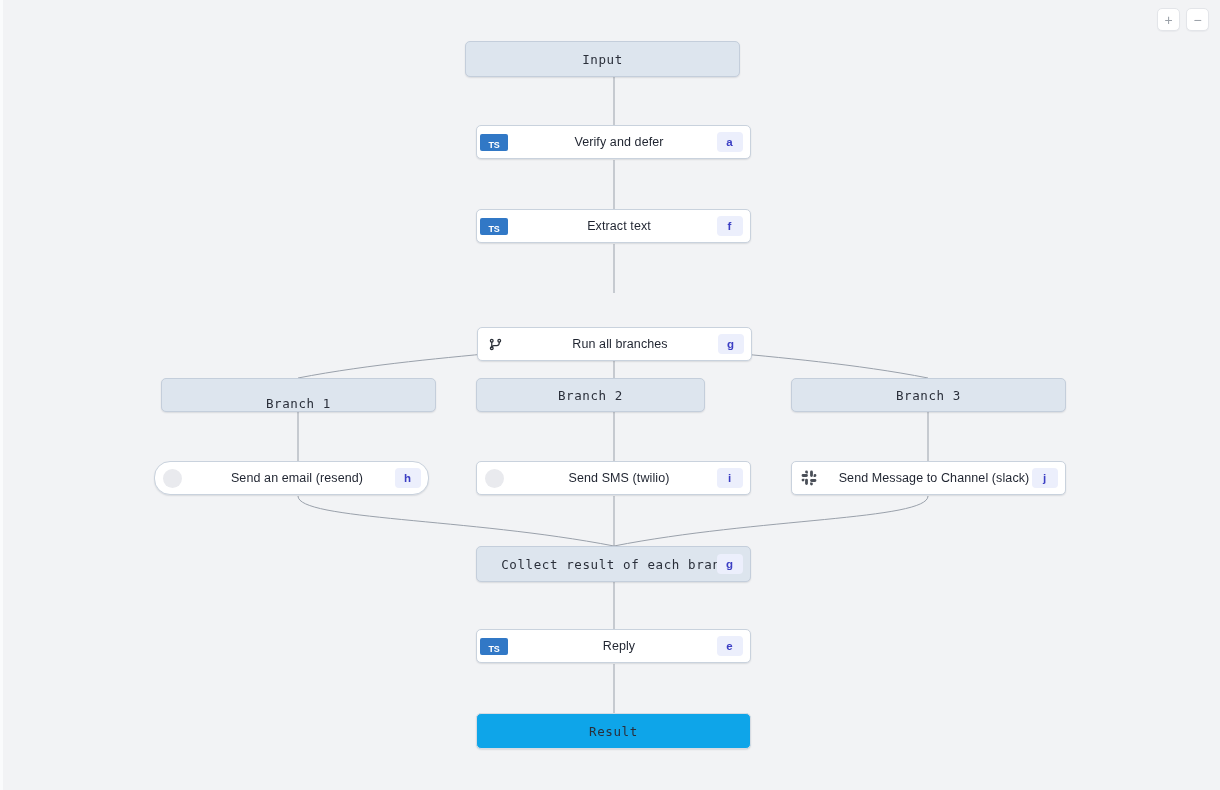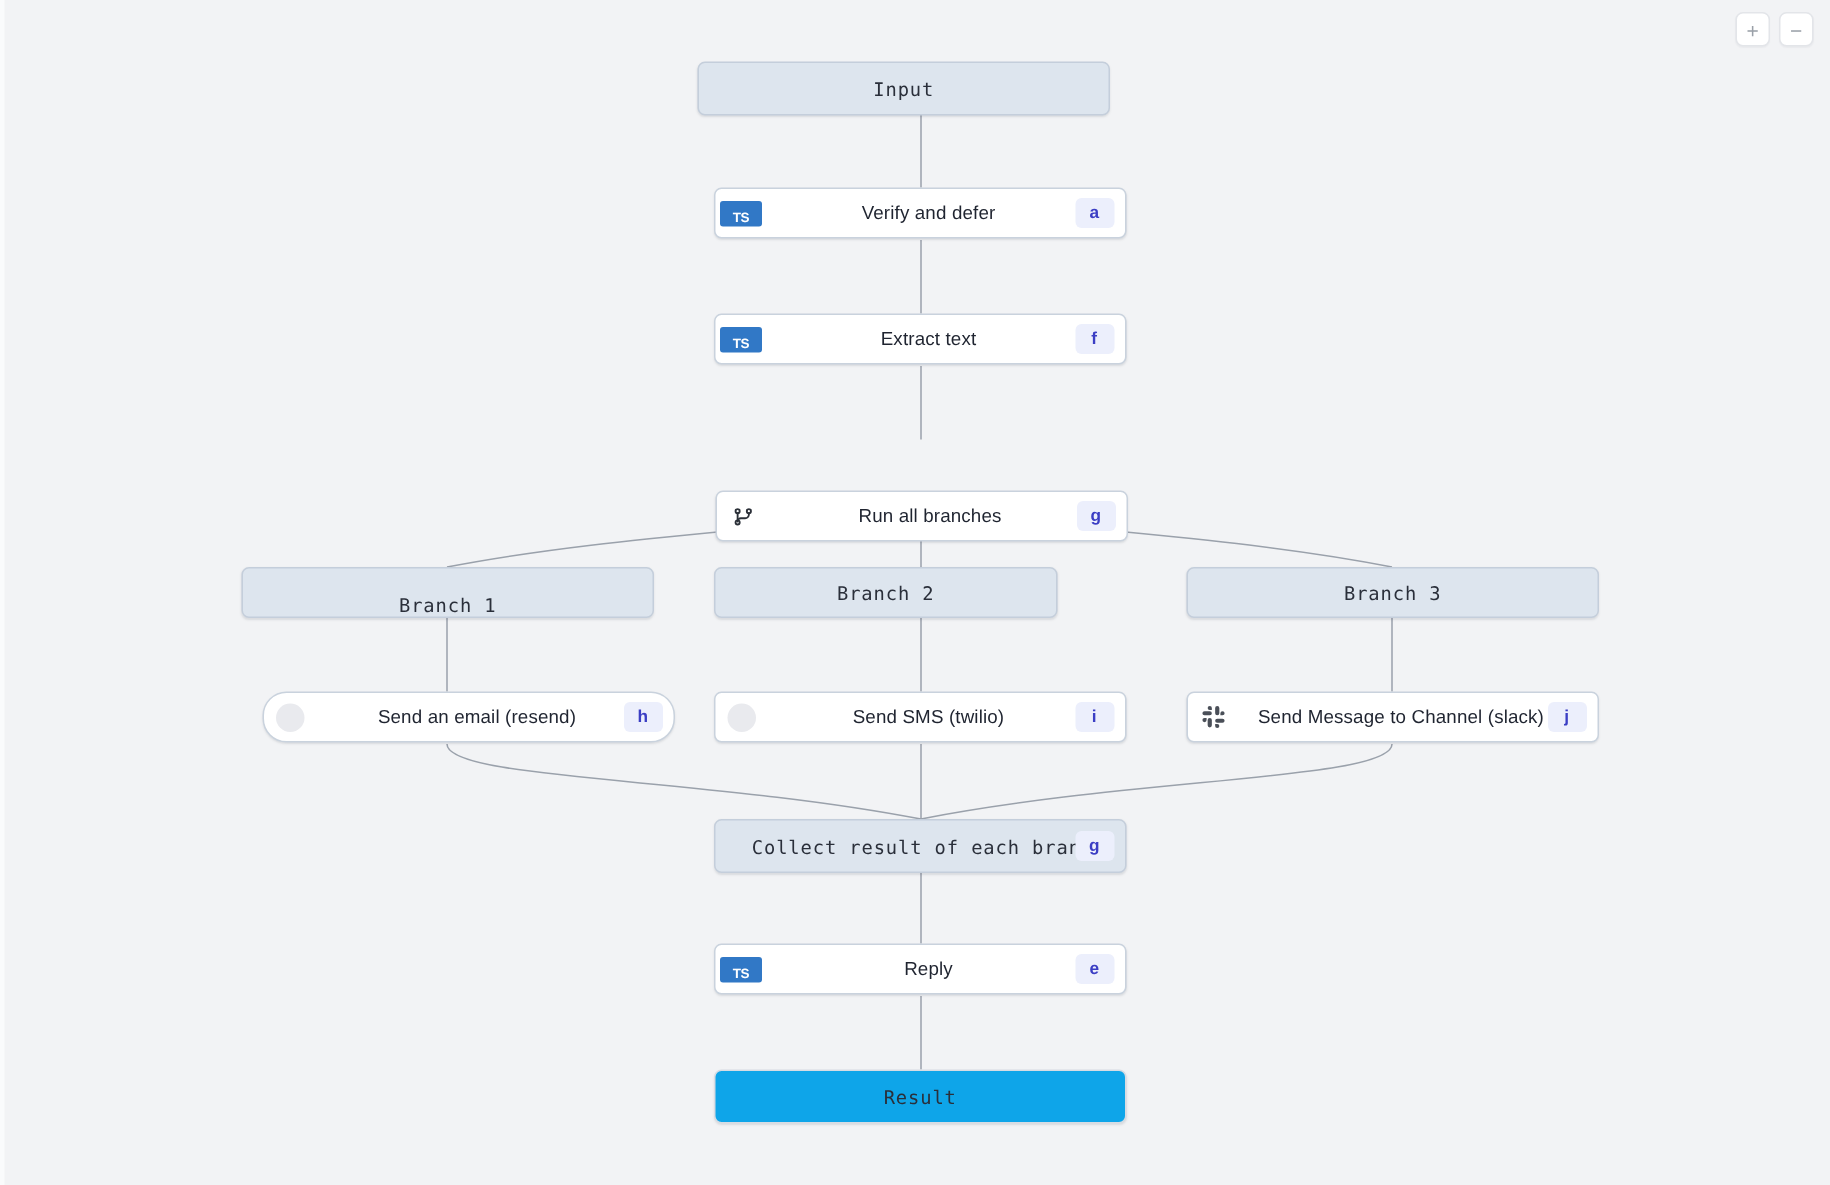--- a/index.html
+++ b/index.html
@@ -199,21 +199,21 @@
   </div>
 
   <div class="node shaded" style="left:473px; top:378px; width:229px;">
     <div class="node-label mono">Branch 2</div>
   </div>
 
   <div class="node shaded" style="left:788px; top:378px; width:275px;">
     <div class="node-label mono">Branch 3</div>
   </div>
 
-  <div class="node" style="left:172px; top:461px; width:275px;border-radius:16px;">
+  <div class="node" style="left:151px; top:461px; width:275px;border-radius:16px;">
     <div class="node-icon">
       <span class="blob-icon"></span>
     </div>
     <div class="node-label has-icon has-badge">Send an email (resend)</div>
     <div class="badge-slot">
       <span class="badge">h</span>
     </div>
   </div>
 
   <div class="node" style="left:473px; top:461px; width:275px;">

